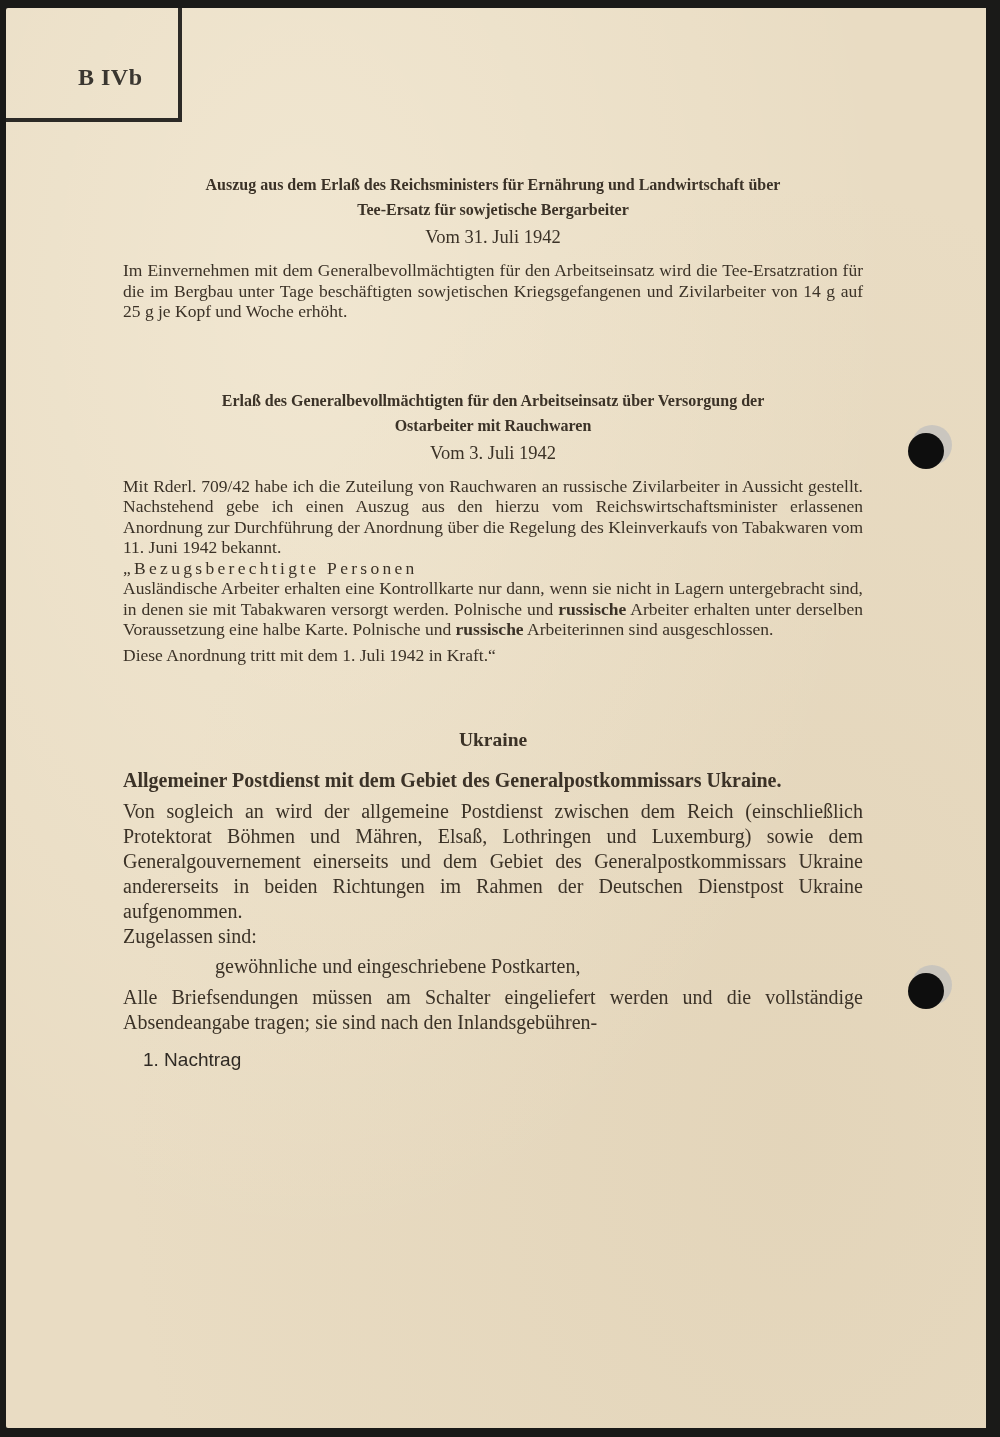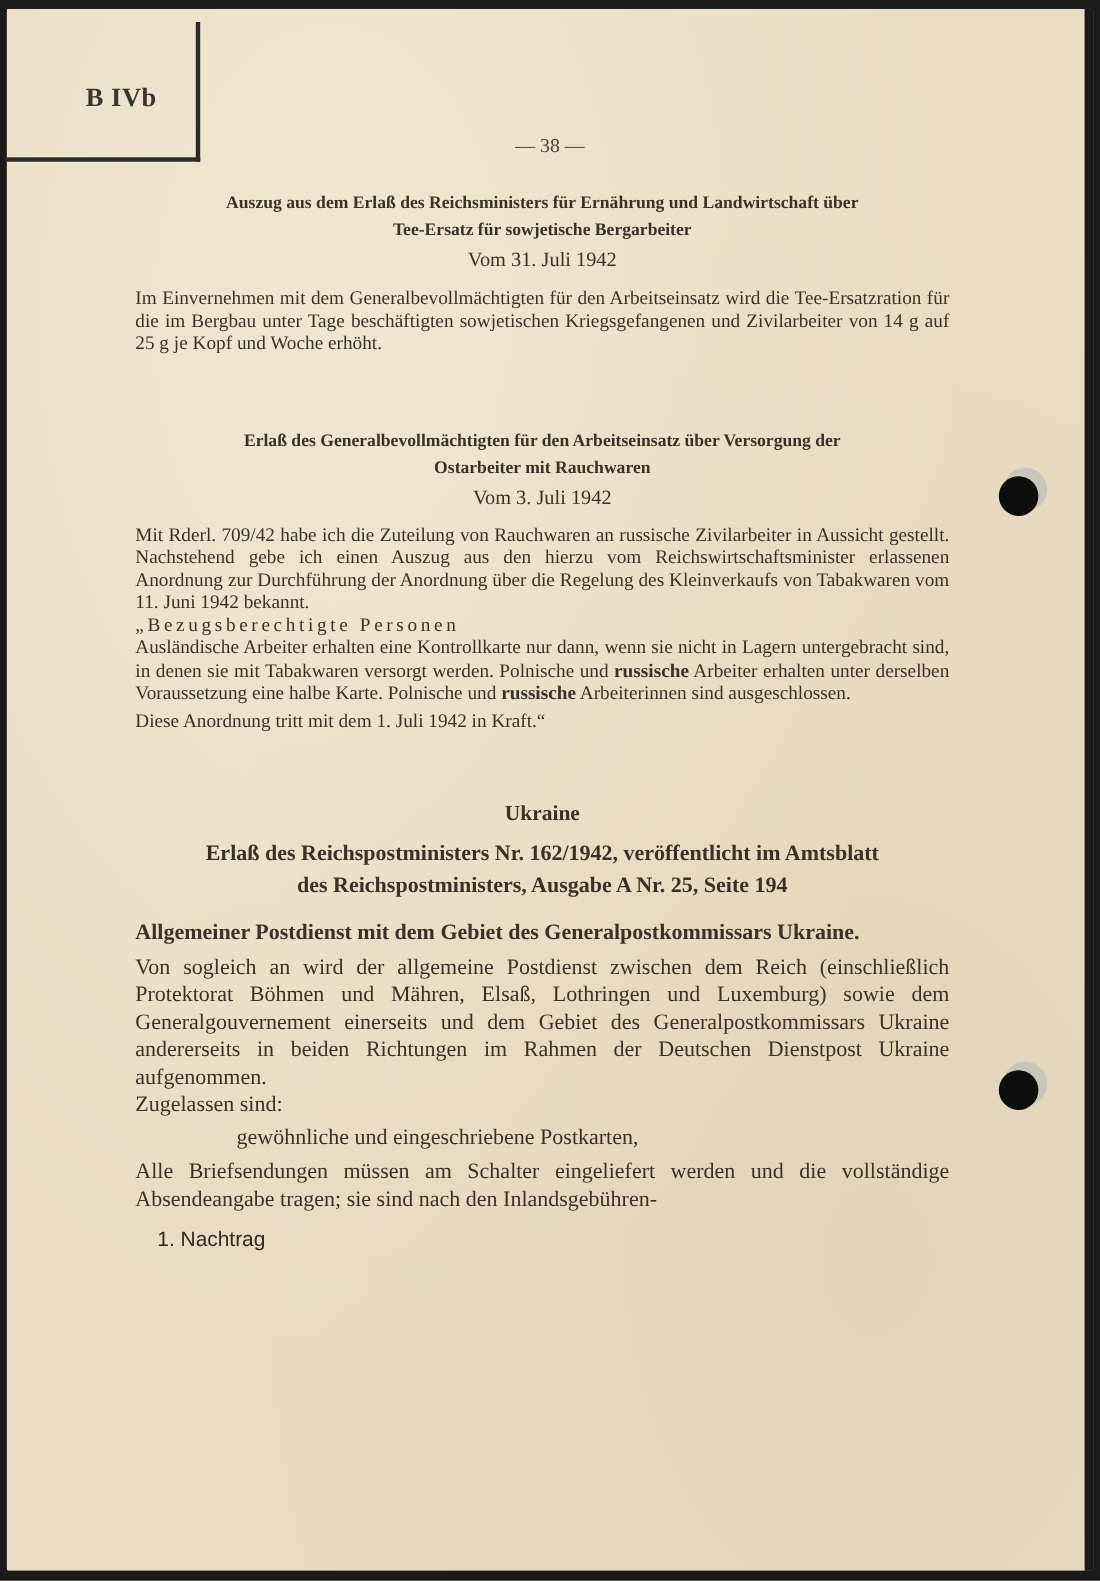--- a/index.html
+++ b/index.html
@@ -20,22 +20,22 @@
         radial-gradient(ellipse at 30% 20%, rgba(255,250,235,0.35), transparent 60%),
         radial-gradient(ellipse at 80% 80%, rgba(200,180,145,0.18), transparent 60%);
       border-radius: 2px;
     }
     .page-right-edge {
       position: absolute; right: 0; top: 0; width: 8px; height: 100%;
       background: #1a1a18;
     }
     .tab-box {
       position: absolute;
-      left: 0; top: 12px;
-      width: 176px; height: 127px;
+      left: 0; top: 0;
+      width: 176px; height: 114px;
       border-right: 4px solid #2c2a26;
       border-bottom: 4px solid #2c2a26;
       box-sizing: border-box;
     }
     .tab-label {
       position: absolute;
       left: 72px; top: 56px;
       font-size: 24px; font-weight: bold;
       color: #3a3630;
       letter-spacing: 0.5px;
@@ -111,21 +111,20 @@
 </head>
 <body>
 
 <div class="page">
   <div class="page-right-edge"></div>
 
   <div class="tab-box">
     <span class="tab-label">B IVb</span>
   </div>
 
-  <div class="page-number">— 38 —</div>
 
   <div class="punch-hole" style="left:902px; top:425px;"></div>
   <div class="punch-hole" style="left:902px; top:965px;"></div>
 
   <div class="content">
 
     <section>
       <div class="heading">
         <div>Auszug aus dem Erlaß des Reichsministers für Ernährung und Landwirtschaft über</div>
         <div>Tee-Ersatz für sowjetische Bergarbeiter</div>
@@ -145,24 +144,20 @@
       <div class="body-text" style="margin-top:12px;">
         <p>Mit Rderl. 709/42 habe ich die Zuteilung von Rauchwaren an russische Zivilarbeiter in Aussicht gestellt. Nachstehend gebe ich einen Auszug aus den hierzu vom Reichswirtschaftsminister erlassenen Anordnung zur Durchführung der Anordnung über die Regelung des Kleinverkaufs von Tabakwaren vom 11. Juni 1942 bekannt.</p>
         <p class="spaced">„Bezugsberechtigte Personen</p>
         <p><span>Ausländische Arbeiter erhalten eine Kontrollkarte nur dann, wenn sie nicht in Lagern untergebracht sind, in denen sie mit Tabakwaren versorgt werden. Polnische und </span><span class="bold">russische</span><span> Arbeiter erhalten unter derselben Voraussetzung eine halbe Karte. Polnische und </span><span class="bold">russische</span><span> Arbeiterinnen sind ausgeschlossen.</span></p>
         <p style="margin-top:5px;">Diese Anordnung tritt mit dem 1. Juli 1942 in Kraft.“</p>
       </div>
     </section>
 
     <section style="margin-top:62px;">
       <div class="heading" style="font-size:19.5px;">Ukraine</div>
-      <div class="large-heading" style="margin-top:10px;">
-        <div>Erlaß des Reichspostministers Nr. 162/1942, veröffentlicht im Amtsblatt</div>
-        <div>des Reichspostministers, Ausgabe A Nr. 25, Seite 194</div>
-      </div>
       <div class="large-body bold" style="margin-top:16px;">Allgemeiner Postdienst mit dem Gebiet des Generalpostkommissars Ukraine.</div>
       <div class="large-body" style="margin-top:6px;">Von sogleich an wird der allgemeine Postdienst zwischen dem Reich (einschließlich Protektorat Böhmen und Mähren, Elsaß, Lothringen und Luxemburg) sowie dem Generalgouvernement einerseits und dem Gebiet des Generalpostkommissars Ukraine andererseits in beiden Richtungen im Rahmen der Deutschen Dienstpost Ukraine aufgenommen.</div>
       <div class="large-body">Zugelassen sind:</div>
       <div class="large-body indented" style="margin-top:5px;">
         <div>gewöhnliche und eingeschriebene Postkarten,</div>
       </div>
       <div class="large-body" style="margin-top:6px;">Alle Briefsendungen müssen am Schalter eingeliefert werden und die vollständige Absendeangabe tragen; sie sind nach den Inlandsgebühren-</div>
     </section>
 
     <div class="nachtrag" style="margin-top:14px;">1. Nachtrag</div>

